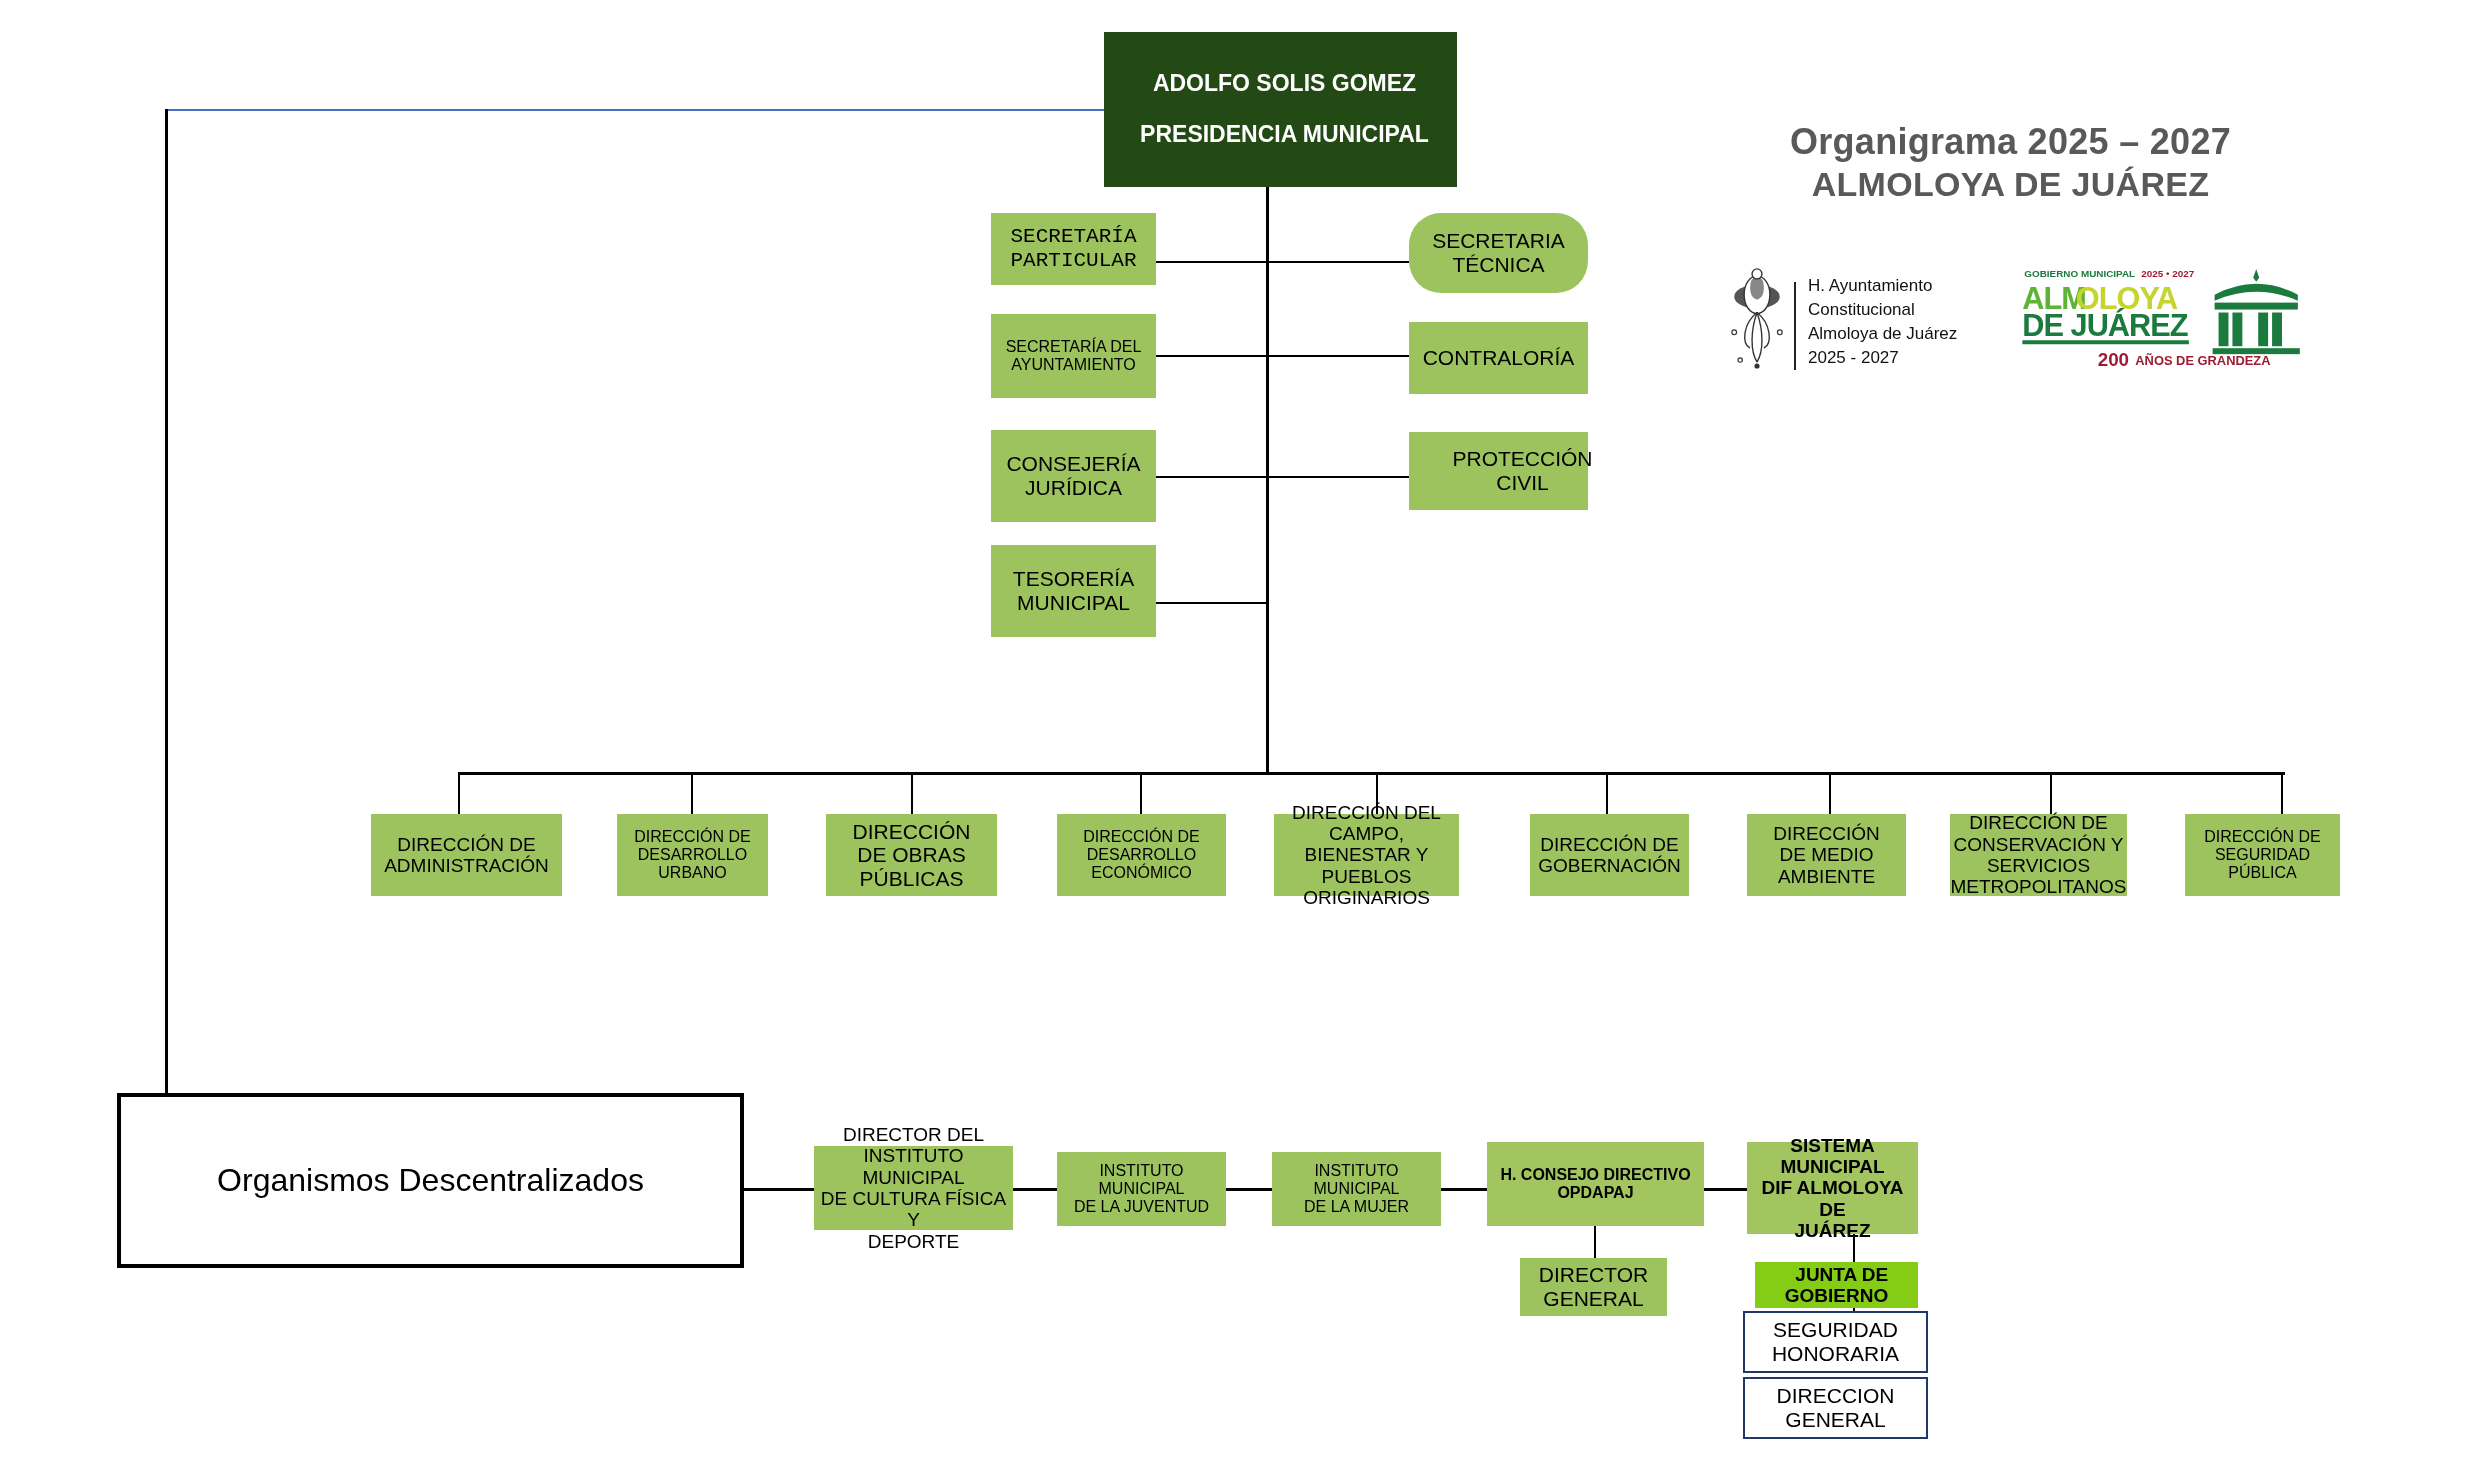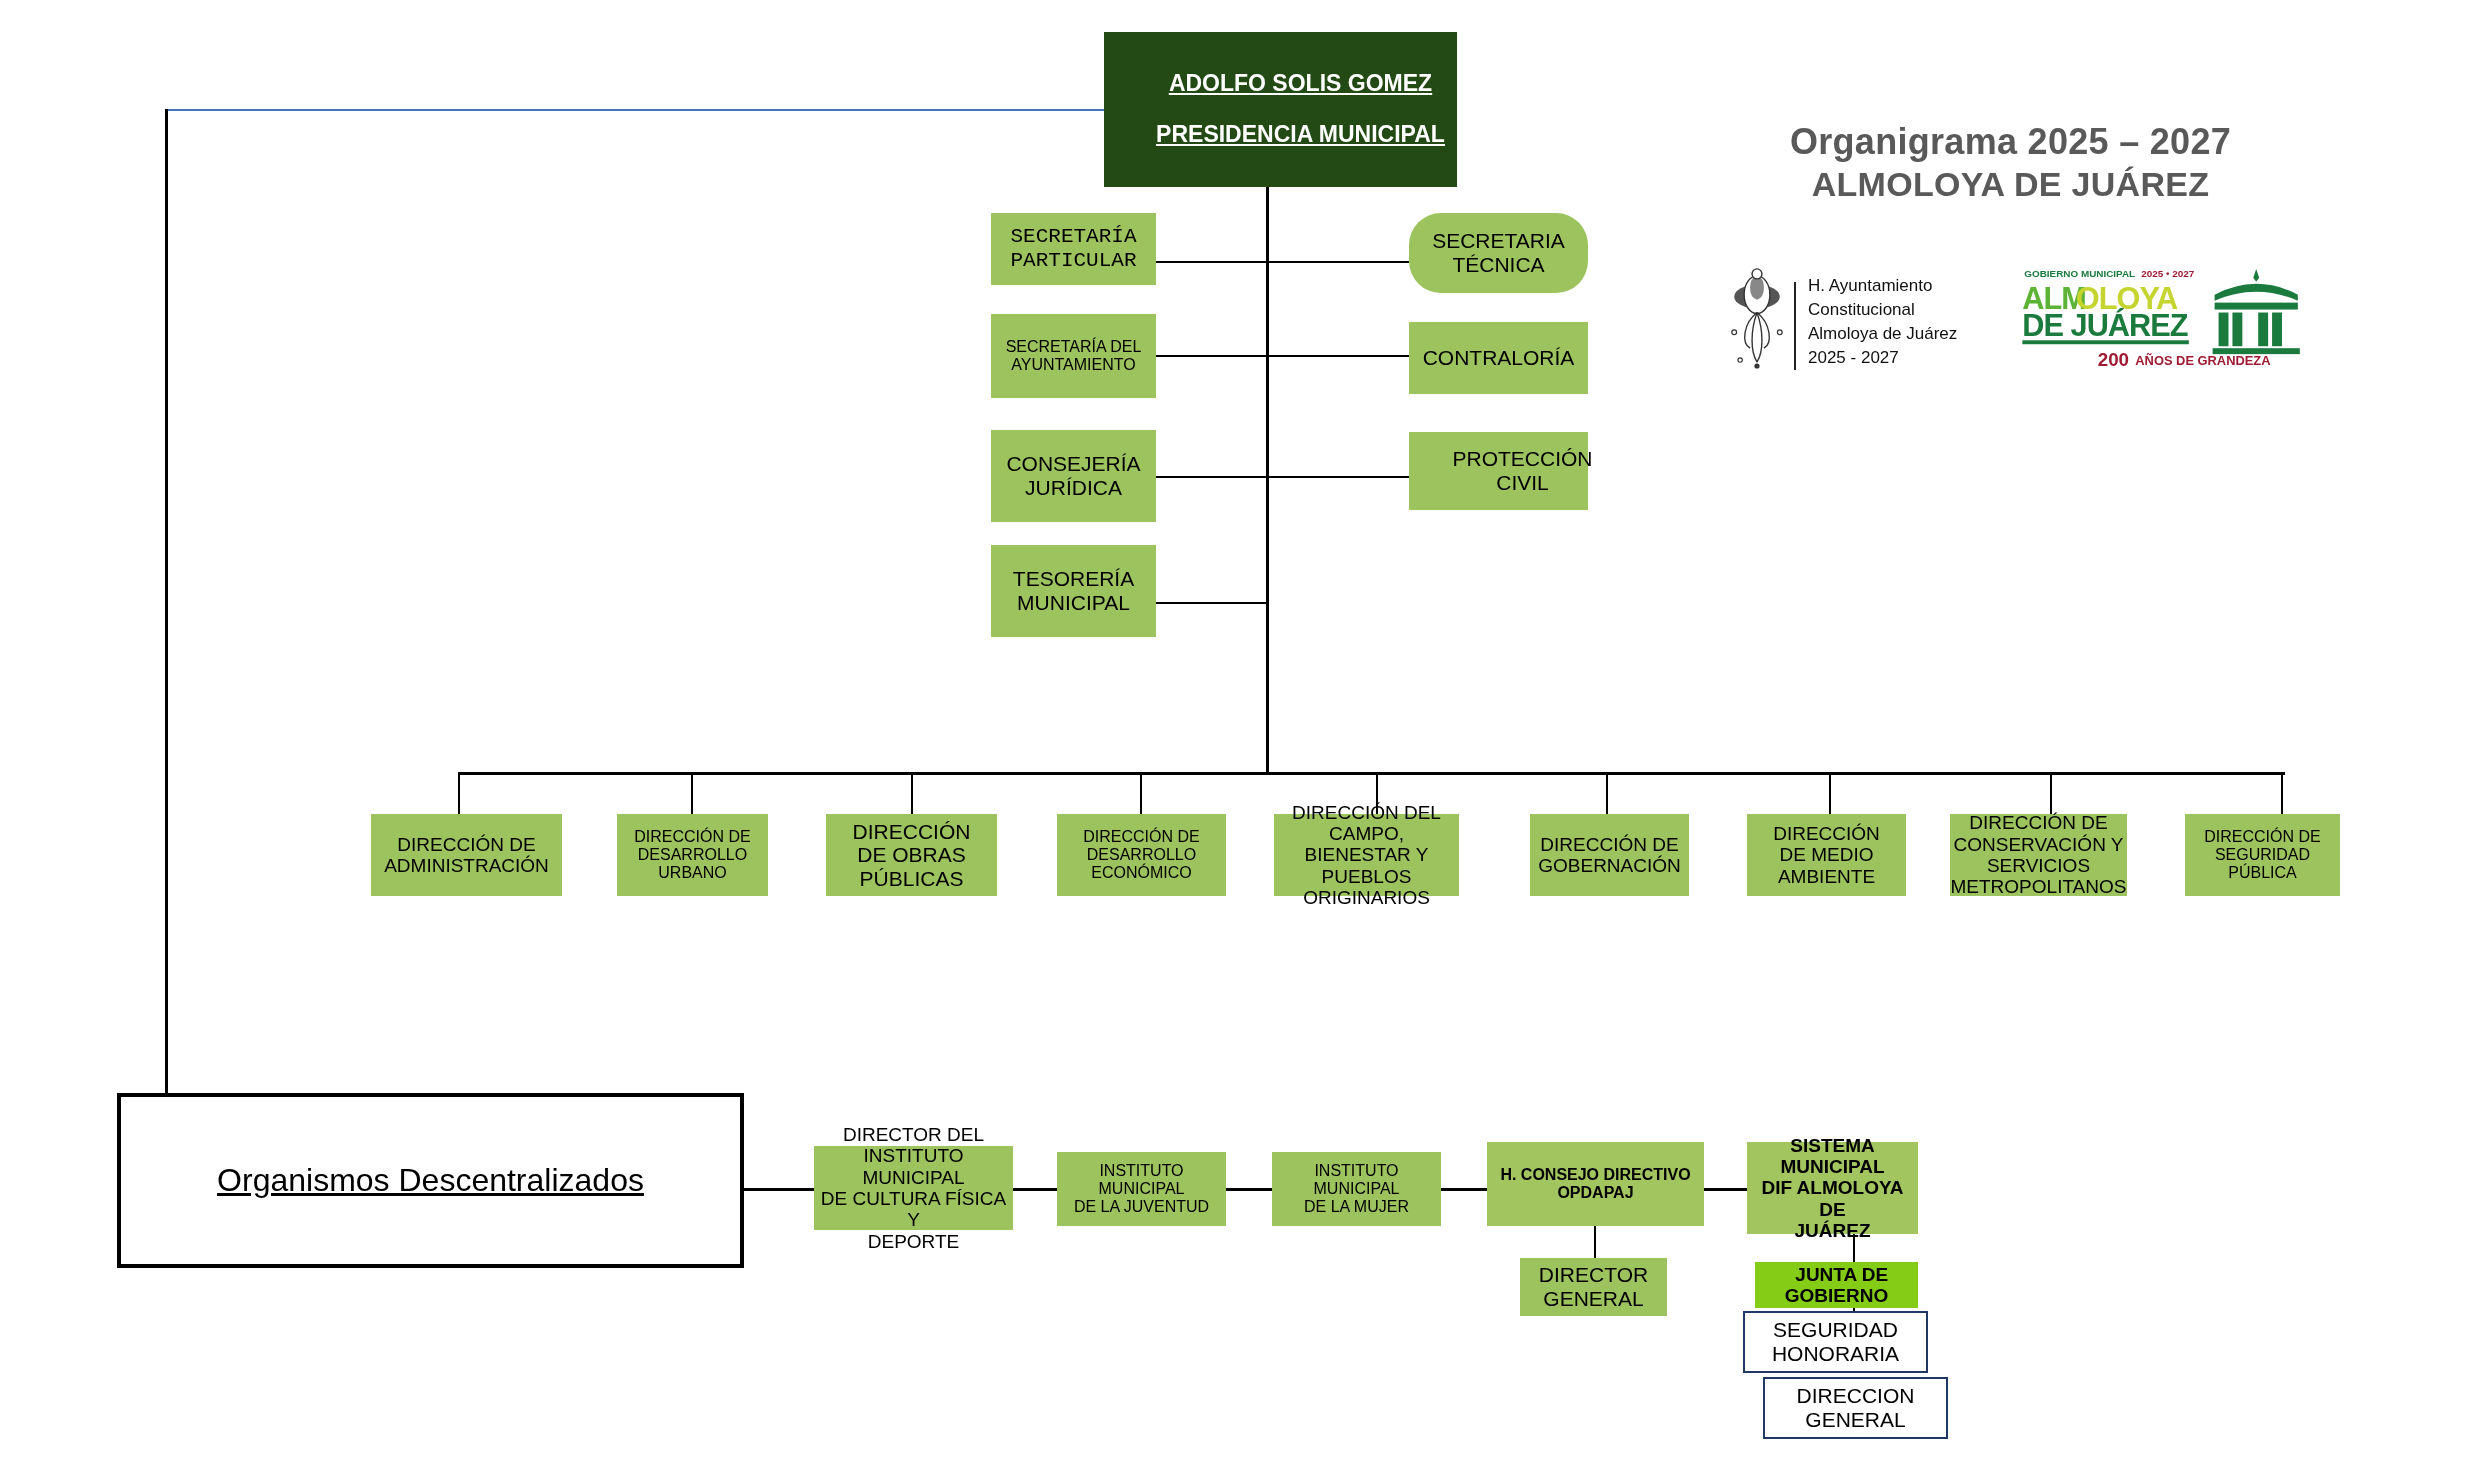--- a/index.html
+++ b/index.html
@@ -11,21 +11,21 @@
     position:absolute;
     box-sizing:border-box;
     display:flex;
     align-items:center;
     justify-content:center;
     text-align:center;
     line-height:1.12;
     color:#000;
     z-index:5;
   }
-  .node span{display:block;width:100%;padding:0 20px;text-decoration:underline;}
+  .node span{display:block;width:100%;padding:0 4px;}
 
   .green{background:#9dc35f;}
   .green-mid{background:#a2c55f;}
   .darkgreen{background:#234a14;color:#ffffff;font-weight:bold;}
   .lightgreen{background:#84cc16;font-weight:bold;text-align:right;}
   .white-box{background:#ffffff;border:2px solid #1f3864;}
   .plain-box{background:#ffffff;border:4px solid #000000;}
 
   
   .ln{position:absolute;background:#000;z-index:1;}
@@ -217,17 +217,17 @@
 DIF ALMOLOYA DE
 JUÁREZ</div>
 
   <div class="node green t-lg" style="left:1520px;top:1258px;width:147px;height:58px;white-space:pre-line;">DIRECTOR
 GENERAL</div>
 
   <div class="node lightgreen t-xs" style="left:1755px;top:1262px;width:163px;height:46px;white-space:pre-line;">JUNTA DE
 GOBIERNO</div>
   <div class="node white-box t-lg" style="left:1743px;top:1311px;width:185px;height:62px;white-space:pre-line;">SEGURIDAD
 HONORARIA</div>
-  <div class="node white-box t-lg" style="left:1743px;top:1377px;width:185px;height:62px;white-space:pre-line;margin-left:20px;">DIRECCION
+  <div class="node white-box t-lg" style="left:1743px;top:1377px;width:185px;height:62px;white-space:pre-line;">DIRECCION
 GENERAL</div>
 
 </div>
 
 
 </body></html>

